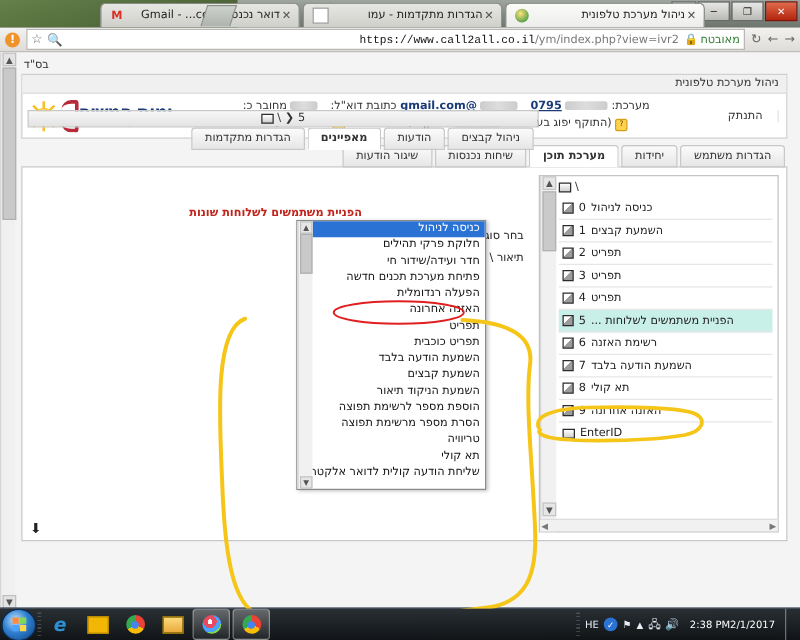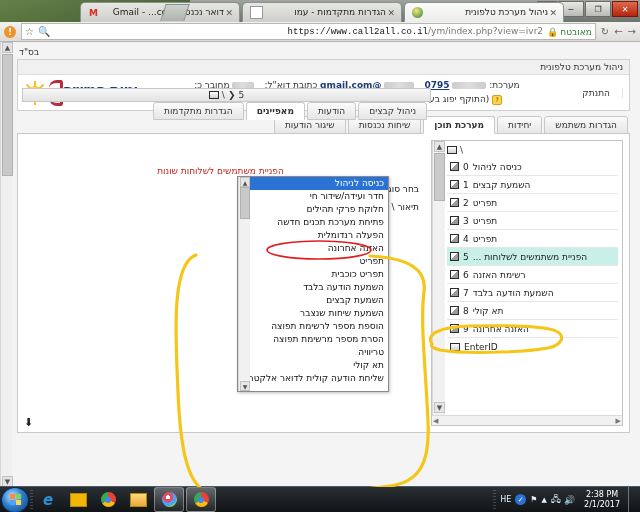--- a/index.html
+++ b/index.html
@@ -153,21 +153,21 @@
   }
   .rc-item .node:after{content:"";position:absolute;left:1px;top:1px;width:7px;height:7px;
     background:linear-gradient(135deg,#fff 0 45%,#9c9c9c 45% 100%);}
   .rc-item .ilabel{white-space:nowrap;overflow:hidden;text-overflow:ellipsis;}
   .rc-hscroll{position:absolute;bottom:0;right:0;left:0;height:10px;background:#f1f1f1;border-top:1px solid #dcdcdc;
     display:flex;justify-content:space-between;align-items:center;padding:0 1px;box-sizing:border-box;}
   .rc-hscroll span{font-size:7px;color:#777;}
   
   .leftcol{flex:1 1 auto;position:relative;padding:4px 6px 0 2px;}
   .redtitle{
-    display:inline-block;color:#c0241b;font-size:9px;font-weight:normal;
+    display:inline-block;color:#c0241b;font-size:9px;font-weight:bold;
     margin:4px 4px 6px 0;position:relative;
   }
   .formrow{display:flex;direction:rtl;align-items:flex-start;gap:6px;margin-bottom:5px;font-size:9px;}
   .frlabel{flex:0 0 62px;text-align:right;color:#222;padding-top:2px;}
   .selbox{
     flex:0 0 96px;height:13px;background:#fff;border:1px solid #9a9a9a;
     display:flex;align-items:center;justify-content:space-between;
     padding:0 2px;box-sizing:border-box;font-size:9px;color:#111;
   }
   .selbox .caret{font-size:6px;color:#444;}
@@ -211,21 +211,21 @@
   .startorb .flag i{display:block;background:#ffd84a;}
   .startorb .flag i:nth-child(1){background:#ff8a3d;}
   .startorb .flag i:nth-child(2){background:#7ed957;}
   .startorb .flag i:nth-child(3){background:#4aa3ff;}
   .tb-sep{width:3px;height:20px;background:repeating-linear-gradient(180deg,rgba(255,255,255,.18) 0 1px,transparent 1px 3px);}
   .tbicon{width:28px;height:23px;margin:0 1px;display:flex;align-items:center;justify-content:center;flex:0 0 28px;}
   .tbicon.running{background:linear-gradient(180deg,rgba(255,255,255,.28),rgba(255,255,255,.07));
     border:1px solid rgba(255,255,255,.35);border-radius:3px;}
   .tbspacer{flex:1 1 auto;}
   .tray{display:flex;align-items:center;gap:4px;padding-right:4px;color:#e7eef7;font-size:8px;}
-  .clock{display:flex;flex-direction:column;align-items:center;line-height:1.15;color:#fff;font-size:8px;padding:0 4px;}
+  .clock{display:flex;flex-direction:row;align-items:center;line-height:1.15;color:#fff;font-size:8px;padding:0 4px;}
   .showdesk{width:7px;height:25px;border-left:1px solid rgba(180,200,220,.5);}
   
   .circ{border-radius:50%;display:flex;align-items:center;justify-content:center;}
 </style>
 </head>
 <body>
 
 <div id="desktop"></div>
 
 <div id="browser">
@@ -512,30 +512,30 @@
             <div style="text-align:right;padding-right:68px;">
               <span class="savebtn">
                 <span>שמור</span>
                 <span>✎</span>
               </span>
             </div>
 
             <div class="ddlist">
               <div class="dd-items">
                 <div class="dd-item sel"><span>כניסה לניהול</span></div>
+                <div class="dd-item"><span>חלוקת פרקי תהילים</span></div>
                 <div class="dd-item"><span>חדר ועידה/שידור חי</span></div>
-                <div class="dd-item"><span>חלוקת פרקי תהילים</span></div>
                 <div class="dd-item"><span>פתיחת מערכת תכנים חדשה</span></div>
                 <div class="dd-item"><span>הפעלה רנדומלית</span></div>
                 <div class="dd-item"><span>האזנה אחרונה</span></div>
                 <div class="dd-item"><span>תפריט</span></div>
                 <div class="dd-item"><span>תפריט כוכבית</span></div>
                 <div class="dd-item"><span>השמעת הודעה בלבד</span></div>
                 <div class="dd-item"><span>השמעת קבצים</span></div>
-                <div class="dd-item"><span>השמעת שיחות שנצבר</span></div>
+                <div class="dd-item"><span>השמעת הניקוד תיאור</span></div>
                 <div class="dd-item"><span>הוספת מספר לרשימת תפוצה</span></div>
                 <div class="dd-item"><span>הסרת מספר מרשימת תפוצה</span></div>
                 <div class="dd-item"><span>טריוויה</span></div>
                 <div class="dd-item"><span>תא קולי</span></div>
                 <div class="dd-item"><span>שליחת הודעה קולית לדואר אלקטרוני</span></div>
 
               </div>
               <div class="dd-scroll">
                 <div class="arw" style="top:0;">▲</div>
                 <div class="thb"></div>

